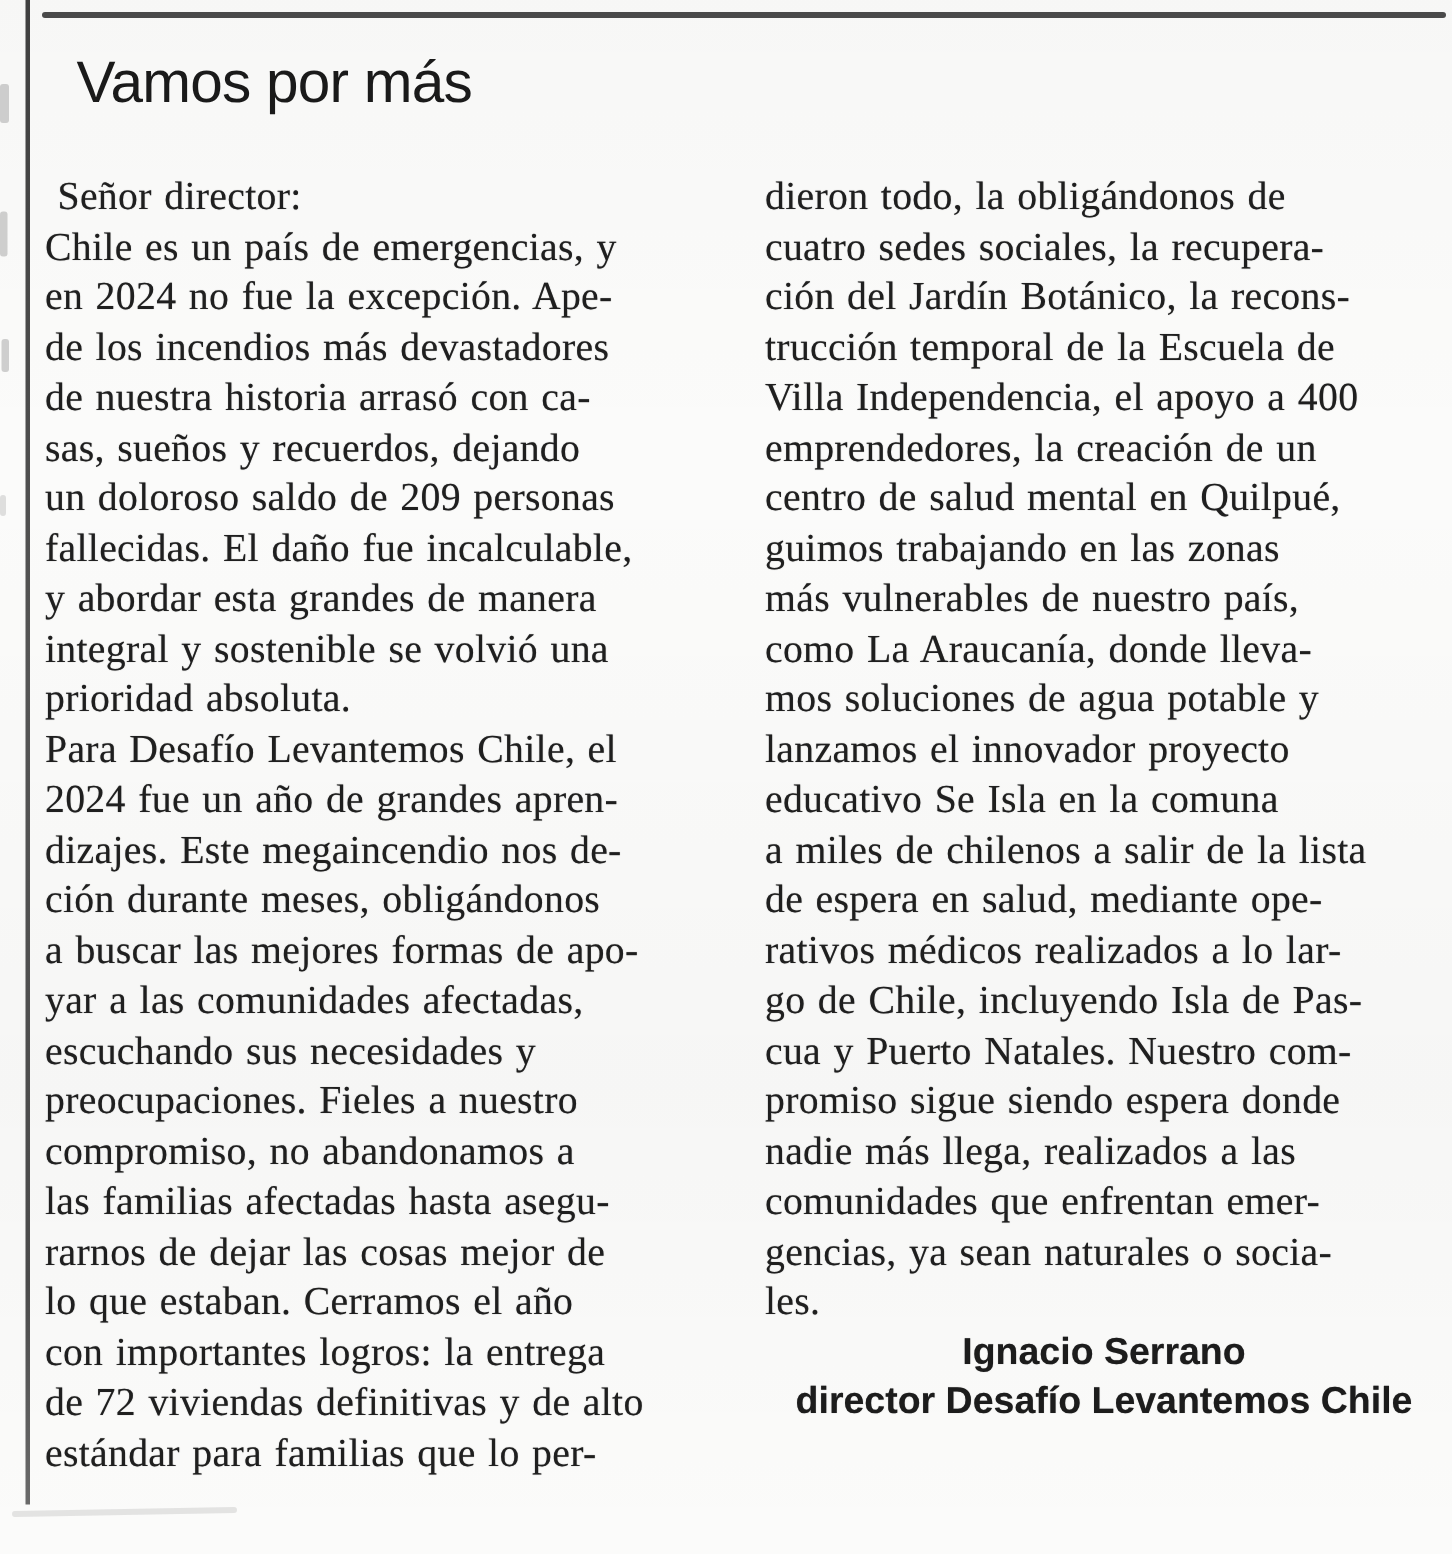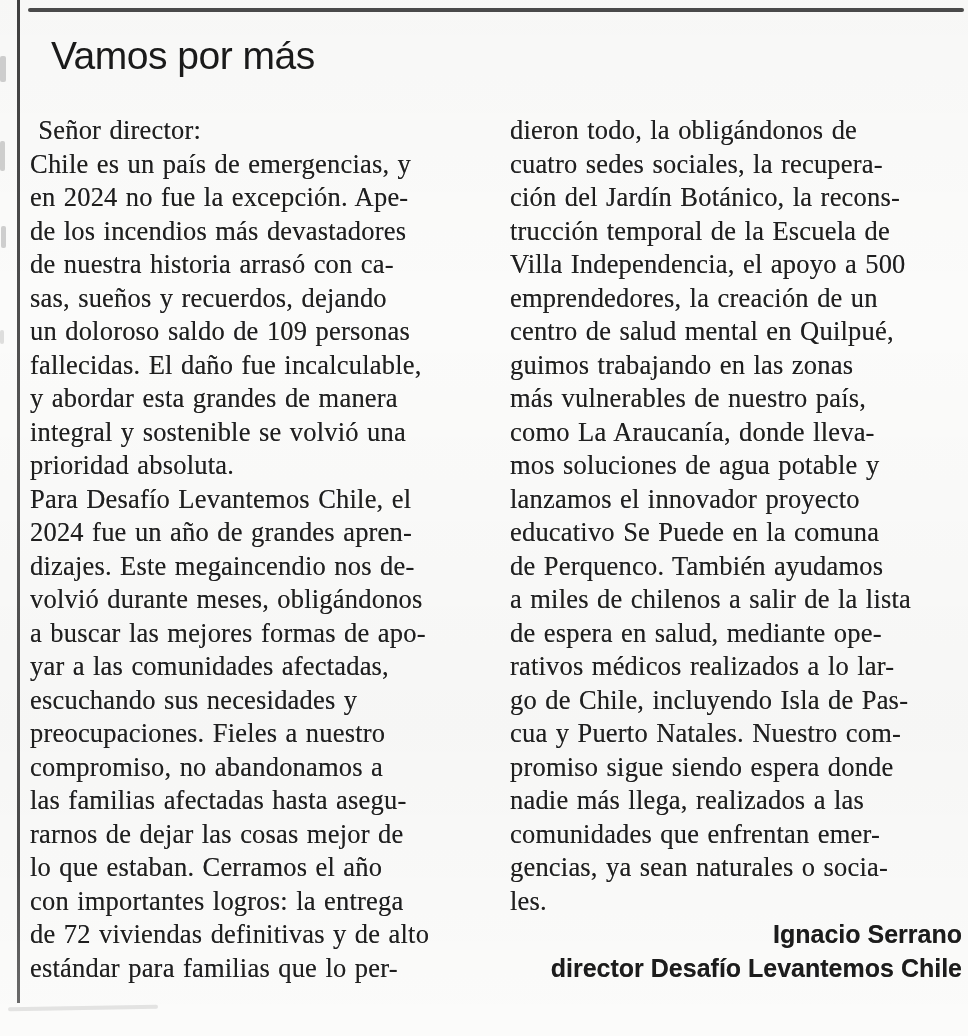--- a/index.html
+++ b/index.html
@@ -57,21 +57,21 @@
   .text-line{
     white-space:pre;
     font-size:26.5px;
     line-height:33.5px;
     letter-spacing:0.2px;
     word-spacing:1.5px;
     color:var(--text);
     text-shadow:0 0 0.6px rgba(30,30,30,0.55);
   }
   .signature{
-    text-align:right;
+    text-align:center;
     font-family:"Liberation Sans", sans-serif;
     font-weight:bold;
   }
   .signature .sig-line{
     white-space:pre;
     font-size:25px;
     line-height:33.5px;
     letter-spacing:0;
     color:#1c1c1c;
     text-shadow:0 0 0.5px rgba(25,25,25,0.5);
@@ -107,58 +107,57 @@
 
   <div class="columns">
 
     <div class="col">
         <div class="text-line"> Señor director:</div>
         <div class="text-line">Chile es un país de emergencias, y</div>
         <div class="text-line">en 2024 no fue la excepción. Ape-</div>
         <div class="text-line">de los incendios más devastadores</div>
         <div class="text-line">de nuestra historia arrasó con ca-</div>
         <div class="text-line">sas, sueños y recuerdos, dejando</div>
-        <div class="text-line">un doloroso saldo de 109 personas</div>
+        <div class="text-line">un doloroso saldo de 209 personas</div>
         <div class="text-line">fallecidas. El daño fue incalculable,</div>
         <div class="text-line">y abordar esta grandes de manera</div>
         <div class="text-line">integral y sostenible se volvió una</div>
         <div class="text-line">prioridad absoluta.</div>
         <div class="text-line">Para Desafío Levantemos Chile, el</div>
         <div class="text-line">2024 fue un año de grandes apren-</div>
         <div class="text-line">dizajes. Este megaincendio nos de-</div>
-        <div class="text-line">volvió durante meses, obligándonos</div>
+        <div class="text-line">ción durante meses, obligándonos</div>
         <div class="text-line">a buscar las mejores formas de apo-</div>
         <div class="text-line">yar a las comunidades afectadas,</div>
         <div class="text-line">escuchando sus necesidades y</div>
         <div class="text-line">preocupaciones. Fieles a nuestro</div>
         <div class="text-line">compromiso, no abandonamos a</div>
         <div class="text-line">las familias afectadas hasta asegu-</div>
         <div class="text-line">rarnos de dejar las cosas mejor de</div>
         <div class="text-line">lo que estaban. Cerramos el año</div>
         <div class="text-line">con importantes logros: la entrega</div>
         <div class="text-line">de 72 viviendas definitivas y de alto</div>
         <div class="text-line">estándar para familias que lo per-</div>
       </div>
 
     <div class="col">
       <div>
           <div class="text-line">dieron todo, la obligándonos de</div>
           <div class="text-line">cuatro sedes sociales, la recupera-</div>
           <div class="text-line">ción del Jardín Botánico, la recons-</div>
           <div class="text-line">trucción temporal de la Escuela de</div>
-          <div class="text-line">Villa Independencia, el apoyo a 500</div>
+          <div class="text-line">Villa Independencia, el apoyo a 400</div>
           <div class="text-line">emprendedores, la creación de un</div>
           <div class="text-line">centro de salud mental en Quilpué,</div>
           <div class="text-line">guimos trabajando en las zonas</div>
           <div class="text-line">más vulnerables de nuestro país,</div>
           <div class="text-line">como La Araucanía, donde lleva-</div>
           <div class="text-line">mos soluciones de agua potable y</div>
           <div class="text-line">lanzamos el innovador proyecto</div>
-          <div class="text-line">educativo Se Puede en la comuna</div>
-          <div class="text-line">de Perquenco. También ayudamos</div>
+          <div class="text-line">educativo Se Isla en la comuna</div>
           <div class="text-line">a miles de chilenos a salir de la lista</div>
           <div class="text-line">de espera en salud, mediante ope-</div>
           <div class="text-line">rativos médicos realizados a lo lar-</div>
           <div class="text-line">go de Chile, incluyendo Isla de Pas-</div>
           <div class="text-line">cua y Puerto Natales. Nuestro com-</div>
           <div class="text-line">promiso sigue siendo espera donde</div>
           <div class="text-line">nadie más llega, realizados a las</div>
           <div class="text-line">comunidades que enfrentan emer-</div>
           <div class="text-line">gencias, ya sean naturales o socia-</div>
           <div class="text-line">les.</div>

